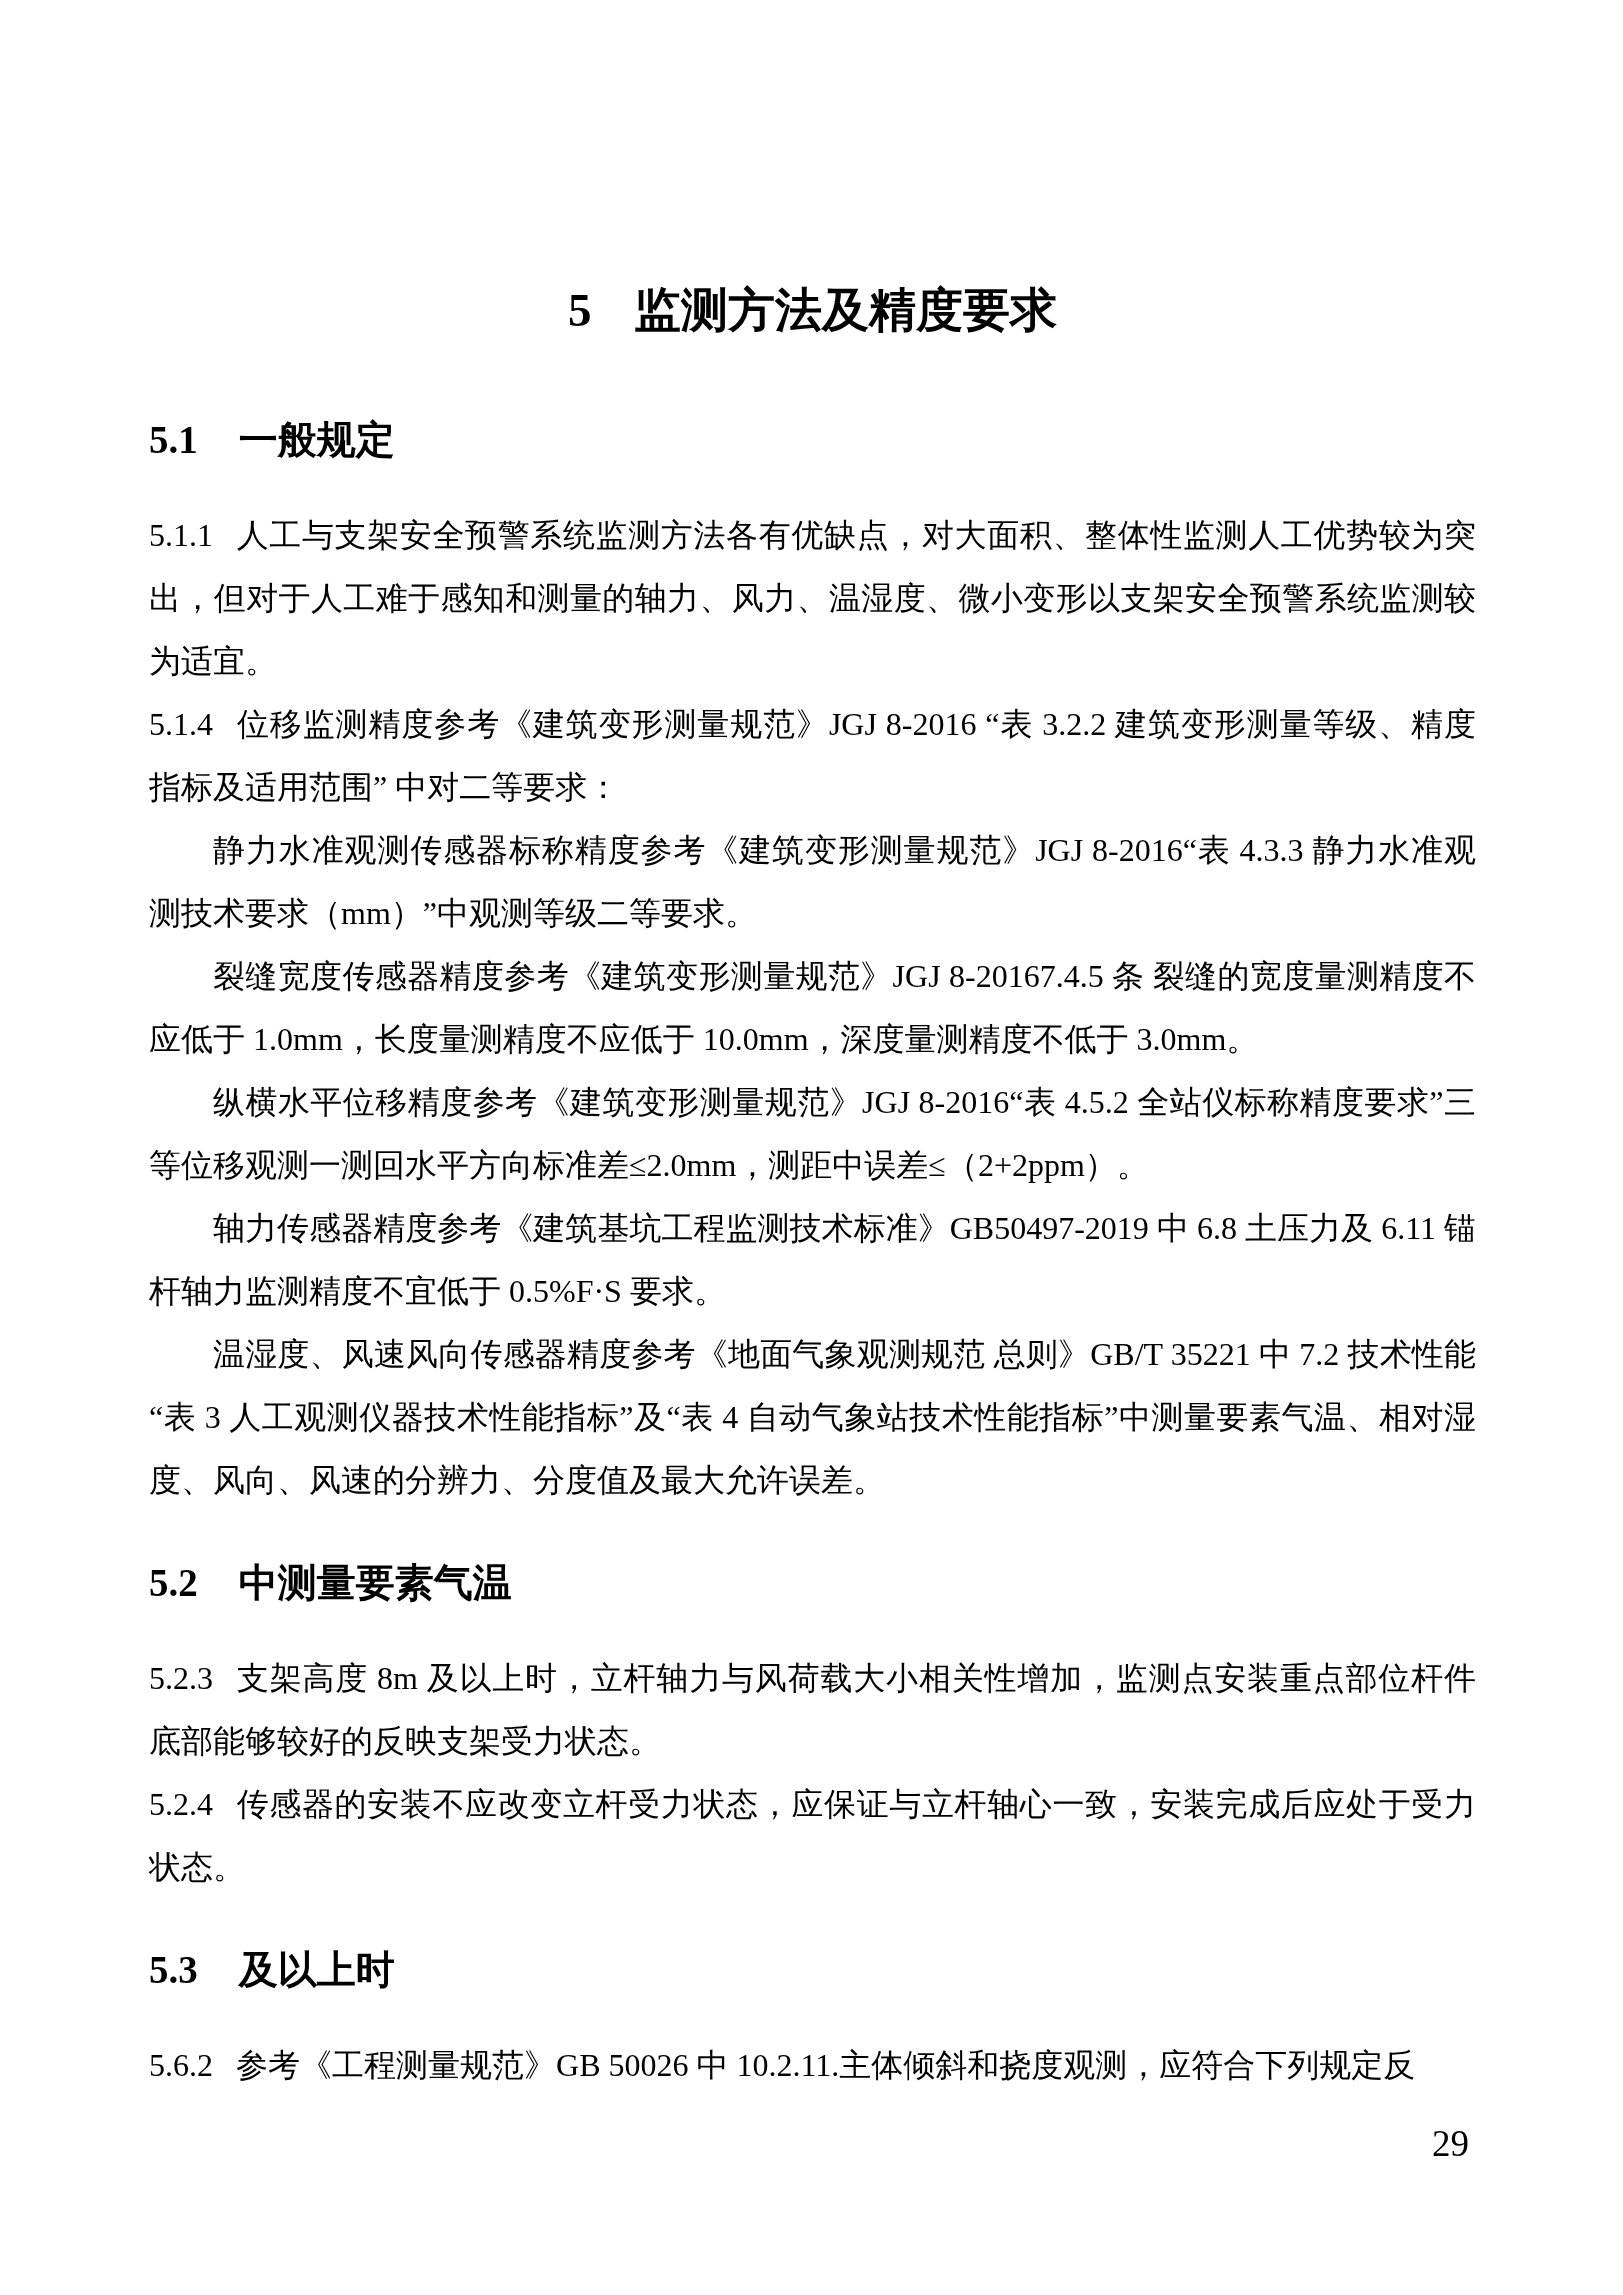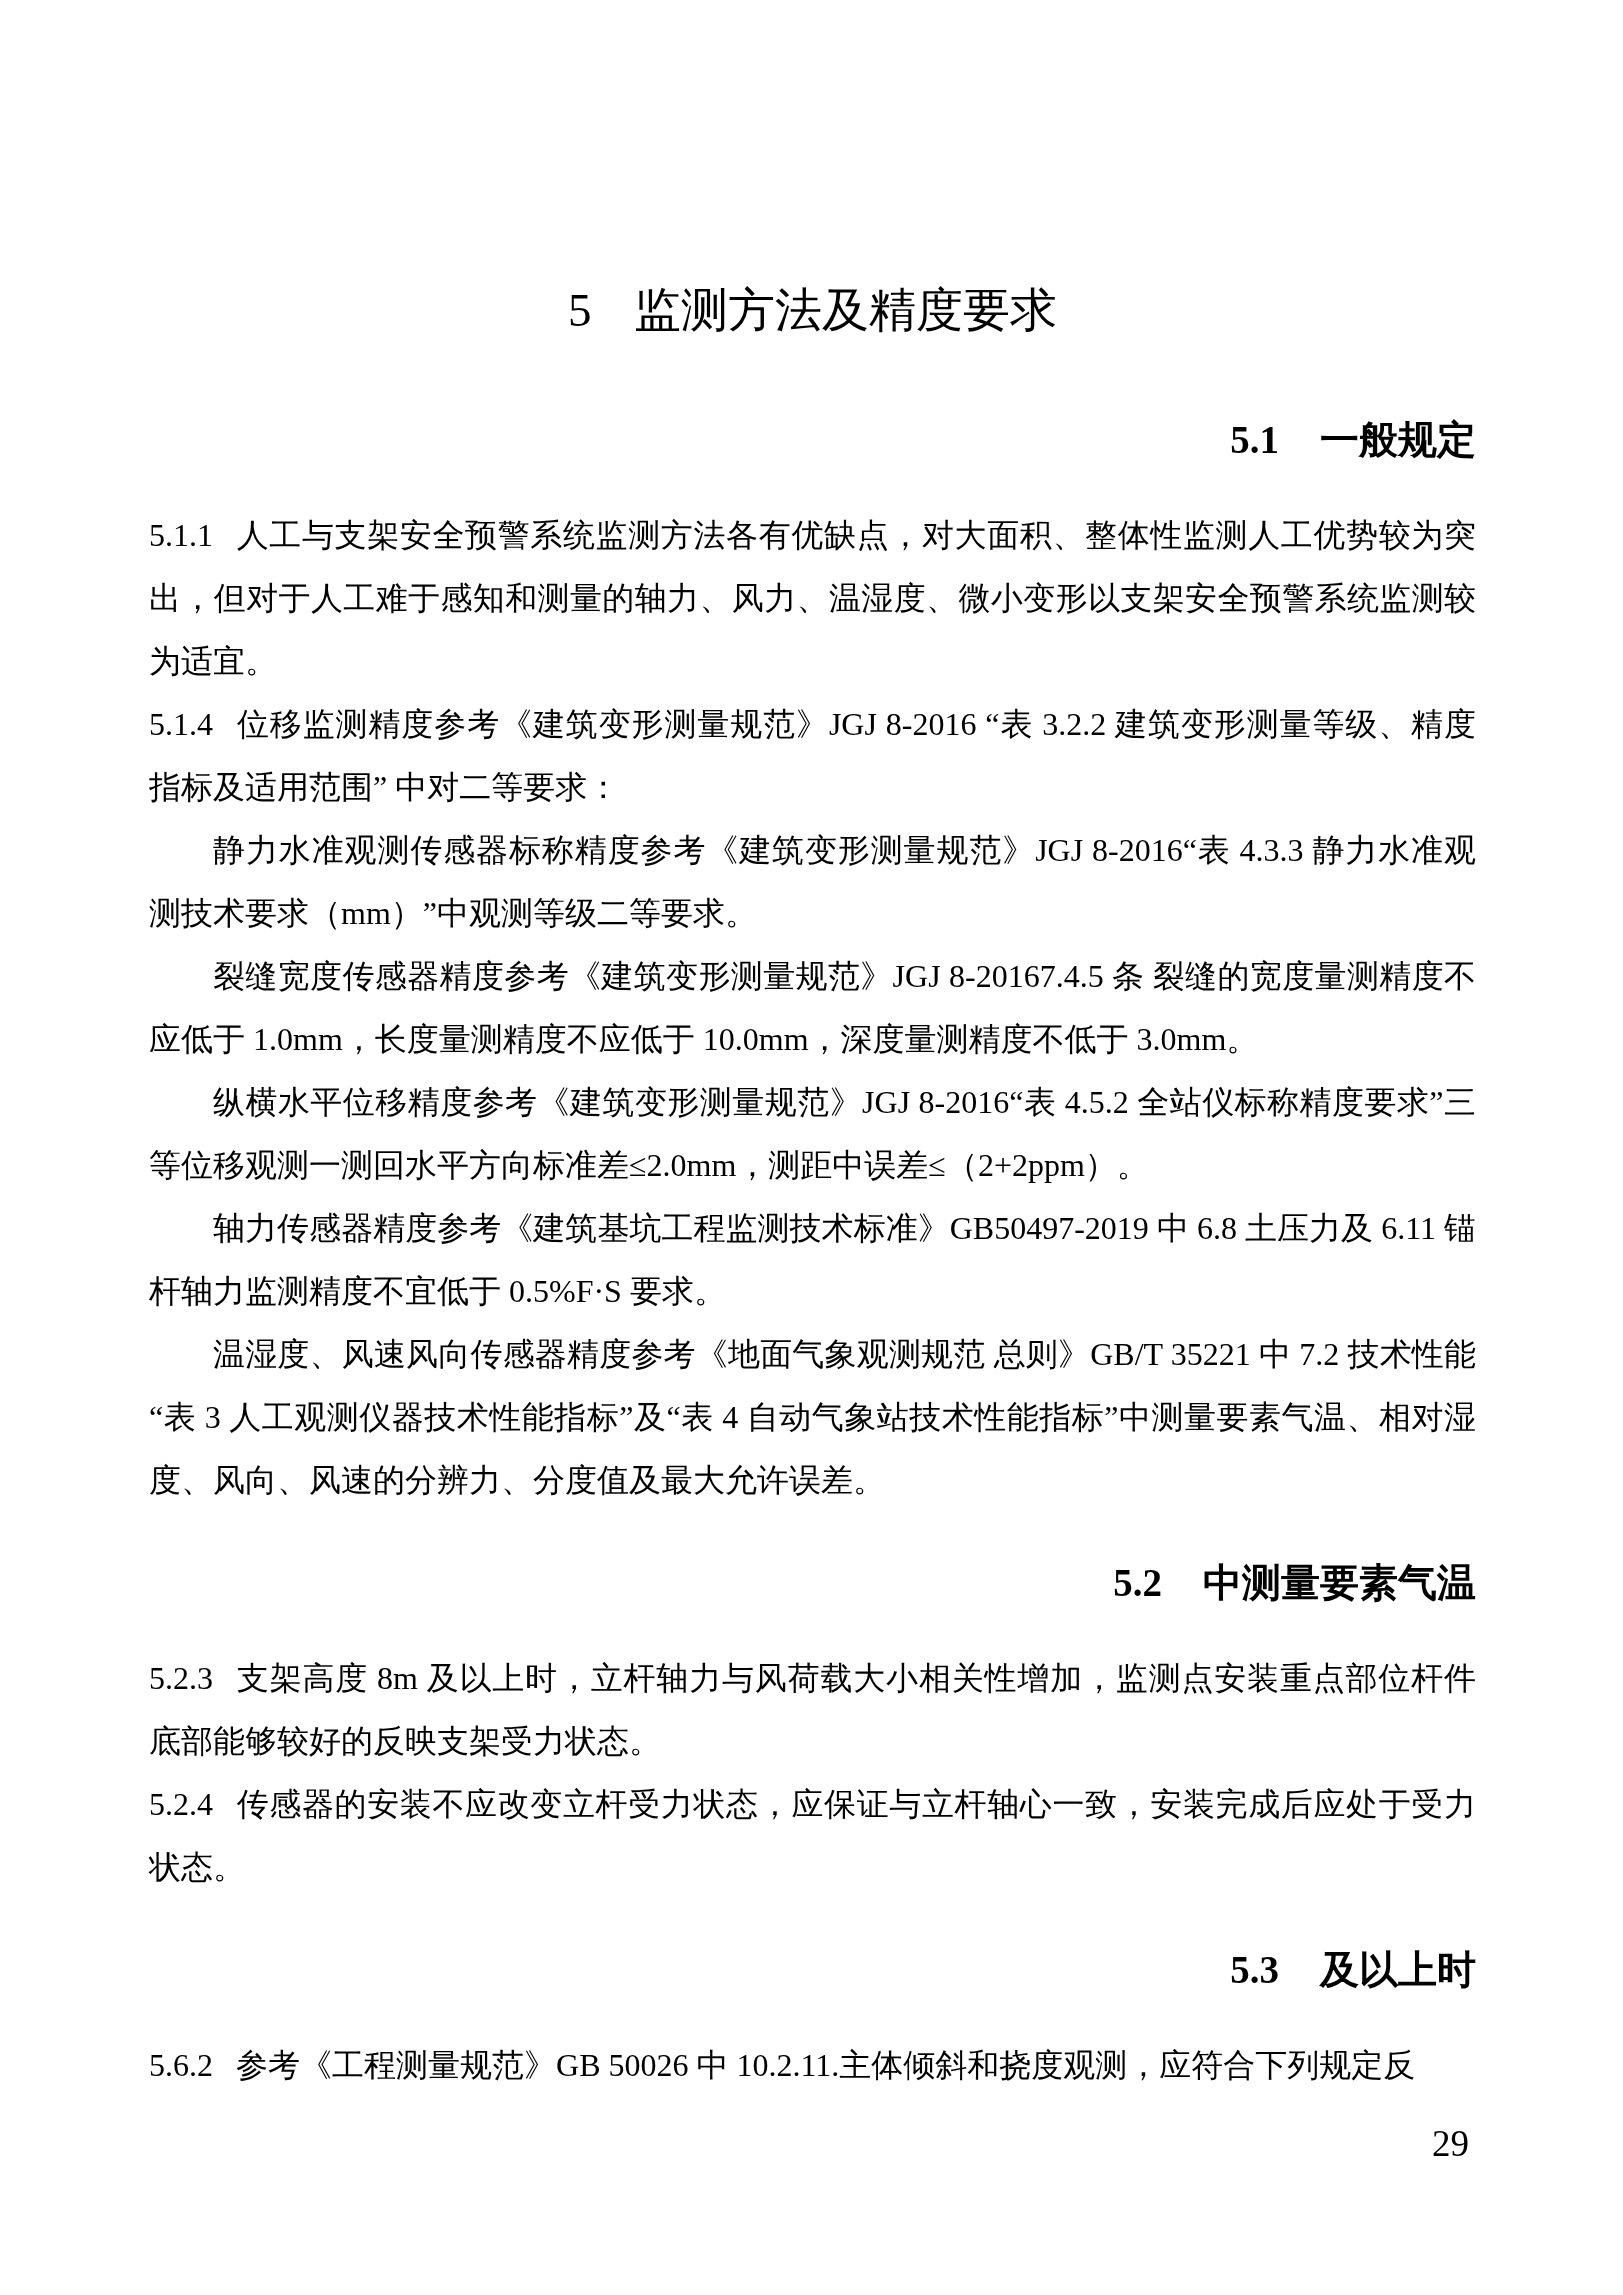--- a/index.html
+++ b/index.html
@@ -14,29 +14,29 @@
     box-sizing: border-box;
     background: #ffffff;
     color: #000000;
     font-family: "Liberation Serif", "DejaVu Serif", serif;
     padding: 278px 148px 0 149px;
     overflow: hidden;
   }
   h1.chapter-heading {
     font-size: 47px;
     line-height: 65px;
-    font-weight: normal;
+    font-weight: bold;
     text-align: center;
     margin: 0 0 68px 0;
   }
   h2.section-heading {
     font-size: 39px;
     line-height: 57px;
     font-weight: bold;
-    text-align: right;
+    text-align: left;
     margin: 42px 0 36px 0;
   }
   .num-gap-lg { margin-right: 0.9em; }
   .num-gap    { margin-right: 1.05em; }
   p.clause {
     font-size: 32px;
     line-height: 63px;
     margin: 0;
     text-align: justify;
     word-break: break-all;

